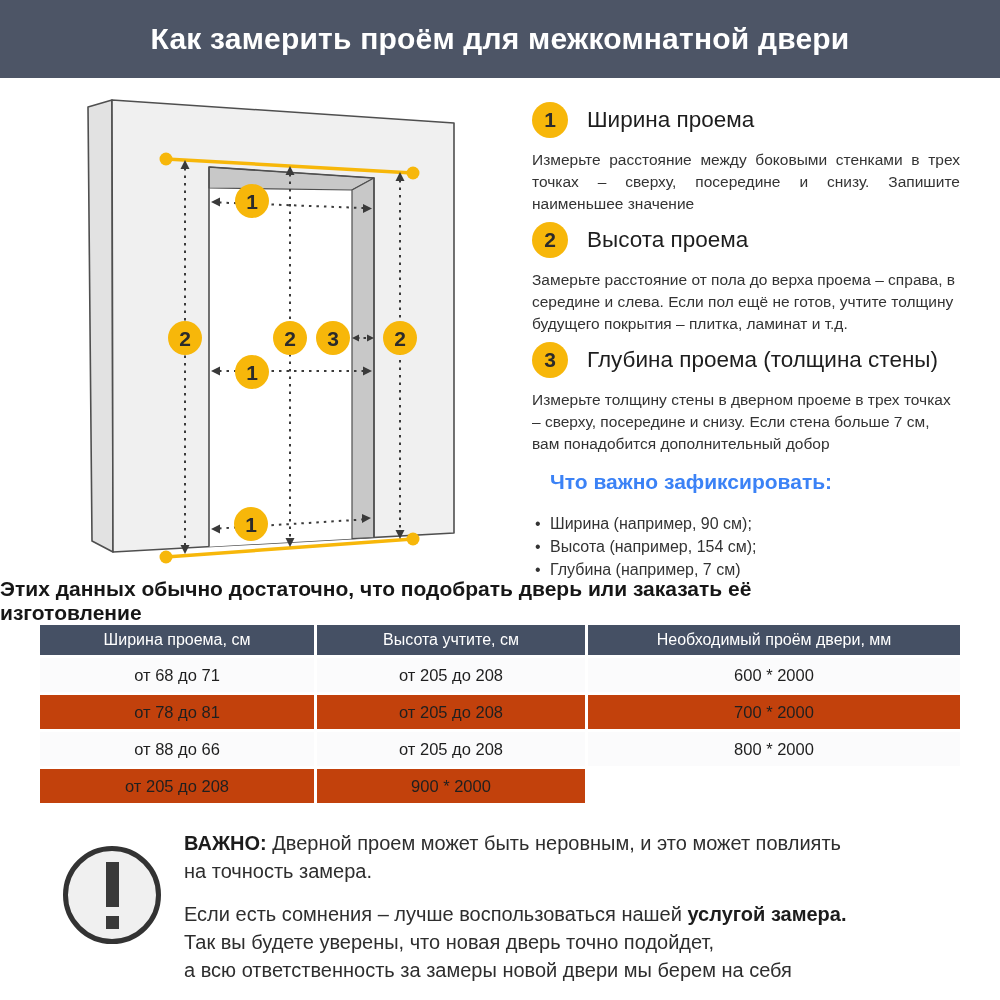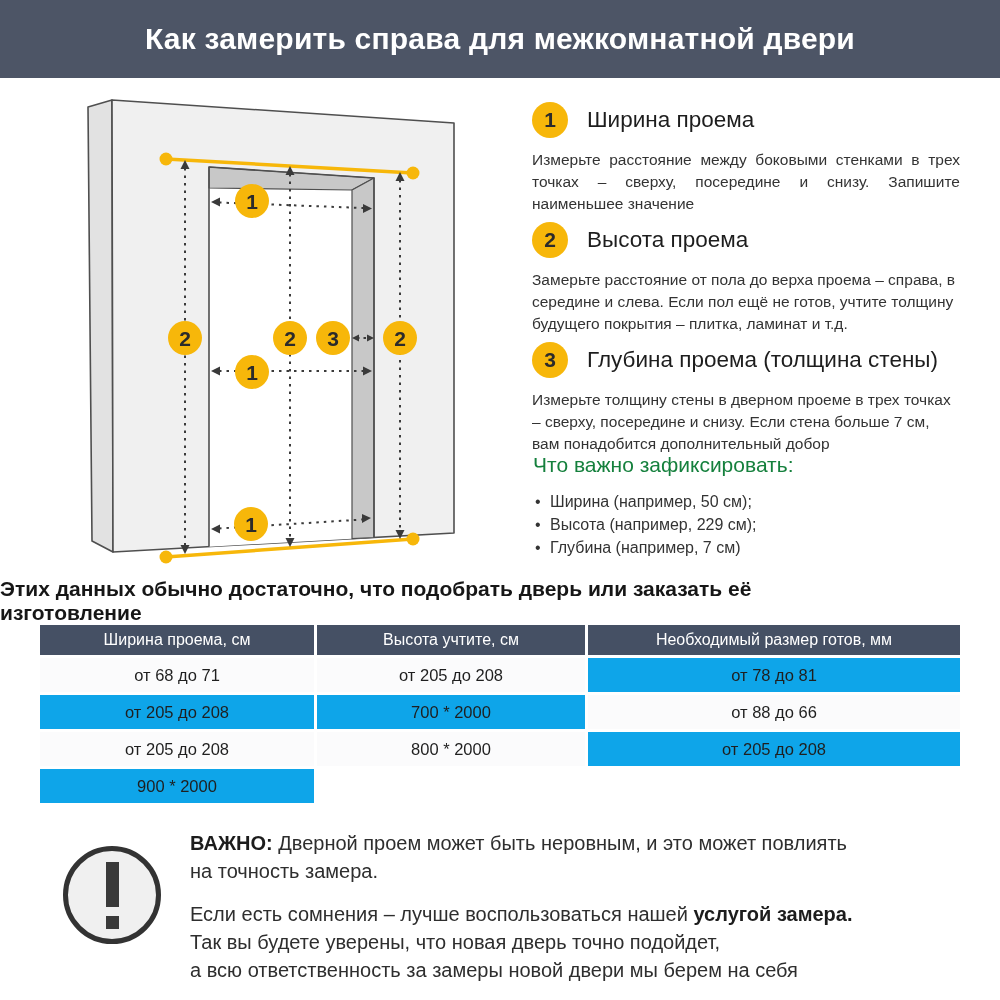--- a/index.html
+++ b/index.html
@@ -23,54 +23,54 @@
 
   .step{position:absolute;left:532px;width:428px}
   .step-head{display:flex;align-items:center;gap:19px}
   .badge{width:36px;height:36px;border-radius:50%;background:var(--accent);flex:none;
     display:flex;align-items:center;justify-content:center;font-weight:700;font-size:21px;color:#2b2b2b}
   .step h2{margin:0;font-size:22.5px;font-weight:400;color:#1d1d1d;white-space:nowrap}
   .step p{margin:11px 0 0;font-size:15.5px;line-height:22px;color:#333}
   .justify{text-align:justify}
 
   .checklist{position:absolute;left:532px;top:452px;width:428px}
-  .checklist h3{margin:1px;font-size:21px;font-weight:400;color:#15803d}
+  .checklist h3{margin:18px;font-size:21px;font-weight:700;color:#3b82f6}
   .checklist ul{margin:13px 0 0;padding:0;list-style:none}
   .checklist li{font-size:16px;line-height:23px;padding-left:18px;position:relative;color:#333}
   .checklist li::before{content:"\2022";position:absolute;left:3px;top:0;color:#333}
 
   .subtitle{position:absolute;left:0;top:577px;width:849px;
     font-size:21px;font-weight:700;color:#161616}
 
   .door-table{position:absolute;left:40px;top:625px;width:920px;display:grid;
     grid-template-columns:274px 268px 372px;column-gap:3px;row-gap:3px}
   .hcell{background:var(--slate-dark);color:#fff;height:30px;font-size:16px;
     display:flex;align-items:center;justify-content:center}
   .cell{height:34px;font-size:16.5px;font-weight:500;color:#1f1f1f;
     display:flex;align-items:center;justify-content:center}
   .row-odd{background:#fbfbfc}
-  .row-even{background:#0ea5e9}
+  .row-even{background:#c2410c}
 
   .notice-icon{position:absolute;left:63px;top:846px;width:98px;height:98px;border:5px solid #333;
     border-radius:50%;background:#f0f0f0;display:flex;flex-direction:column;
     align-items:center;justify-content:center;gap:9px}
   .excl-bar{width:13px;height:45px;background:#3a3a3a}
   .excl-dot{width:13px;height:13px;background:#3a3a3a}
-  .notice-text{position:absolute;left:190px;top:829px;width:790px;font-size:20px;line-height:28px;color:#2e2e2e}
+  .notice-text{position:absolute;left:184px;top:829px;width:790px;font-size:20px;line-height:28px;color:#2e2e2e}
   .notice-text p{margin:0}
   .notice-text p + p{margin-top:15px}
   .notice-text b{font-weight:700;color:#1c1c1c}
 
   .diagram text{font-family:"Liberation Sans",sans-serif;font-weight:700;font-size:21px;fill:#2b2b2b}
 </style>
 </head>
 <body>
 
 <header class="topbar">
-  <h1>Как замерить справа для межкомнатной двери</h1>
+  <h1>Как замерить проём для межкомнатной двери</h1>
 </header>
 
 <svg class="diagram" width="460" height="490" viewBox="60 85 460 490">
 
   <path d="M88,107 L112,100 L113,552 L92,541 Z" fill="#e2e2e2" stroke="#4f4f4f" stroke-width="1.6" stroke-linejoin="round"></path>
   <path d="M112,100 L454,123 L454,533 L113,552 Z" fill="#f0f0f0" stroke="#4f4f4f" stroke-width="1.6" stroke-linejoin="round"></path>
   <path d="M209,167 L374,178 L374,537.5 L209,546.7 Z" fill="#ffffff"></path>
   <path d="M209,167 L374,178 L352,190 L209,188 Z" fill="#c8c8c8" stroke="#4f4f4f" stroke-width="1.2" stroke-linejoin="round"></path>
   <path d="M352,190 L374,178 L374,537.5 L352,538.7 Z" fill="#c8c8c8" stroke="#4f4f4f" stroke-width="1.2" stroke-linejoin="round"></path>
   <path d="M209,546.7 L209,167 L374,178 L374,537.5" fill="none" stroke="#4f4f4f" stroke-width="1.6" stroke-linejoin="round"></path>
@@ -179,35 +179,36 @@
       <span>3</span>
     </div>
     <h2>Глубина проема (толщина стены)</h2>
   </div>
   <p>Измерьте толщину стены в дверном проеме в трех точках – сверху, посередине и снизу. Если стена больше 7 см, вам понадобится дополнительный добор</p>
 </section>
 
 <section class="checklist">
   <h3>Что важно зафиксировать:</h3>
   <ul>
-    <li>Ширина (например, 50 см);</li>
-    <li>Высота (например, 229 см);</li>
+    <li>Ширина (например, 90 см);</li>
+    <li>Высота (например, 154 см);</li>
     <li>Глубина (например, 7 см)</li>
   </ul>
 </section>
 
 <div class="subtitle">Этих данных обычно достаточно, что подобрать дверь или заказать её изготовление</div>
 
 <div class="door-table">
   <div class="hcell">Ширина проема, см</div>
   <div class="hcell">Высота учтите, см</div>
-  <div class="hcell">Необходимый размер готов, мм</div>
+  <div class="hcell">Необходимый проём двери, мм</div>
 
   <div class="cell row-odd">от 68 до 71</div>
   <div class="cell row-odd">от 205 до 208</div>
+  <div class="cell row-odd">600 * 2000</div>
 
   <div class="cell row-even">от 78 до 81</div>
   <div class="cell row-even">от 205 до 208</div>
   <div class="cell row-even">700 * 2000</div>
 
   <div class="cell row-odd">от 88 до 66</div>
   <div class="cell row-odd">от 205 до 208</div>
   <div class="cell row-odd">800 * 2000</div>
 
   <div class="cell row-even">от 205 до 208</div>

